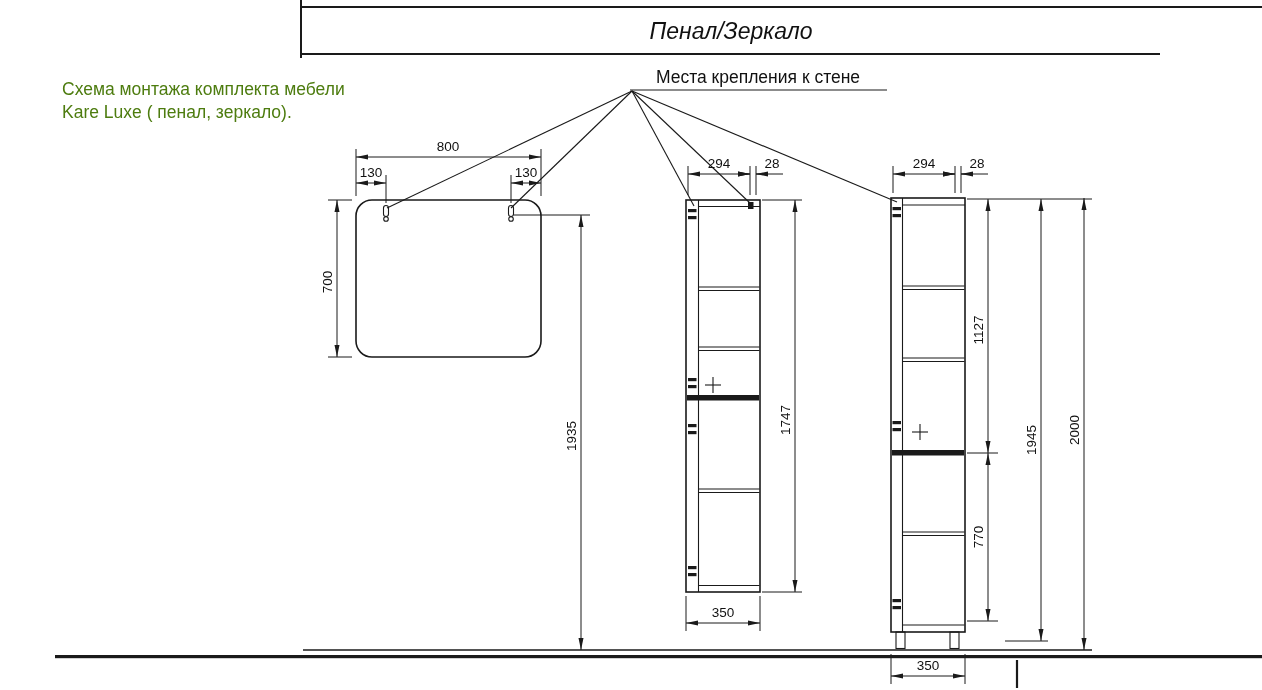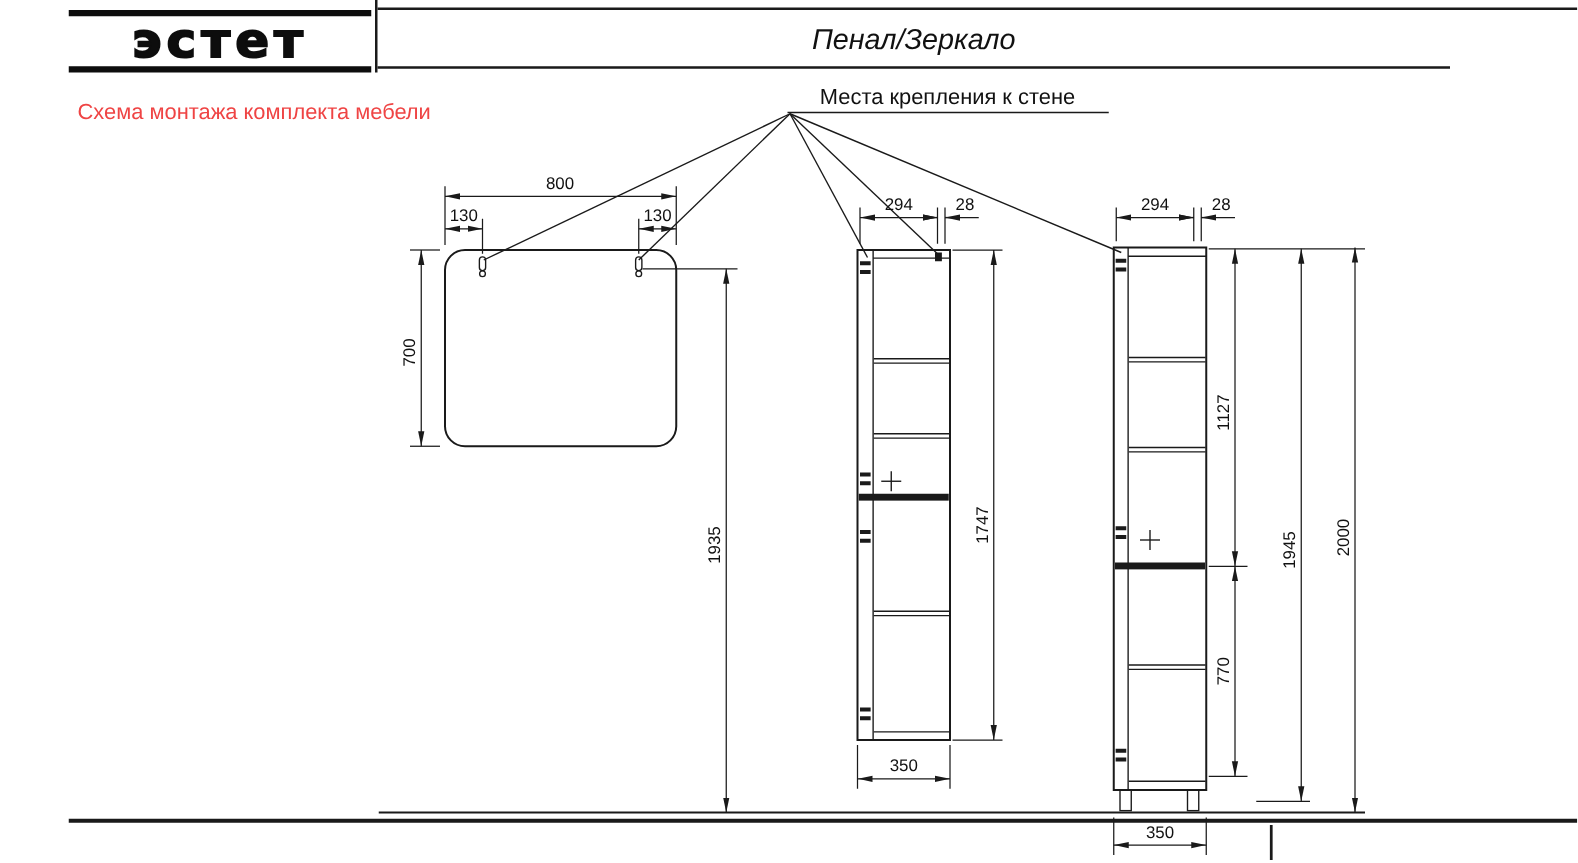--- a/index.html
+++ b/index.html
@@ -11,51 +11,49 @@
             display:flex;align-items:center;justify-content:center;box-sizing:border-box;}
   .logo-text{font-family:"DejaVu Sans",sans-serif;font-size:40px;font-weight:900;
              letter-spacing:4px;color:#0d0d0d;-webkit-text-stroke:1.6px #0d0d0d;
              transform:scaleY(.95);line-height:1;}
   .hdr-vline{position:absolute;left:300px;top:0;width:2.4px;height:58px;background:#1a1a1a;}
   .hdr-topline{position:absolute;left:302px;top:6px;width:960px;height:2.2px;background:#1a1a1a;}
   .title-wrap{position:absolute;left:302px;top:18px;width:858px;text-align:center;}
   .sheet-title{font-size:23px;font-style:italic;color:#111;margin-top:15px;}
   .title-underline{position:absolute;left:302px;top:53px;width:858px;height:2px;background:#1a1a1a;}
   
-  .notes{position:absolute;left:62px;top:78px;font-size:17.5px;line-height:23px;color:#ef4444;}
+  .notes{position:absolute;left:62px;top:78px;font-size:17.5px;line-height:23px;color:#4d7c0f;}
   
   svg.drawing{position:absolute;left:0;top:0;}
   .ol{stroke:#1a1a1a;stroke-width:1.6;fill:none;}
   .thin{stroke:#1a1a1a;stroke-width:1.1;fill:none;}
   .ext{stroke:#1a1a1a;stroke-width:1;fill:none;}
   .leader{stroke:#1a1a1a;stroke-width:1.1;fill:none;}
   .floor{stroke:#1a1a1a;stroke-width:1.5;fill:none;}
   .diml{stroke:#1a1a1a;stroke-width:1;fill:none;marker-start:url(#ah);marker-end:url(#ah);}
   .dimh{stroke:#1a1a1a;stroke-width:1;fill:none;marker-end:url(#ah);}
   .solid{fill:#1a1a1a;stroke:none;}
   text.dim{font-family:"Liberation Sans",sans-serif;font-size:13.5px;fill:#111;}
   text.lbl{font-family:"Liberation Sans",sans-serif;font-size:17.5px;fill:#111;}
 </style>
 </head>
 <body>
 
 <div class="page">
 
-  <div class="logo-box">
-    <span class="logo-text">эстет</span>
-  </div>
   <div class="hdr-vline"></div>
   <div class="hdr-topline"></div>
   <div class="title-wrap">
     <span class="sheet-title">Пенал/Зеркало</span>
   </div>
   <div class="title-underline"></div>
 
   <div class="notes">
     <div>Схема монтажа комплекта мебели</div>
+    <div>Kare Luxe ( пенал, зеркало).</div>
   </div>
 
   <svg class="drawing" width="1262" height="690" viewBox="0 0 1262 690">
     <defs>
       <marker id="ah" viewBox="0 0 12 6" refX="12" refY="3" markerWidth="12" markerHeight="6" orient="auto-start-reverse" markerUnits="userSpaceOnUse">
         <path d="M0,0.5 L12,3 L0,5.5 Z" fill="#1a1a1a"></path>
       </marker>
     </defs>
 
     <line class="floor" x1="303" y1="650" x2="1092" y2="650"></line>

